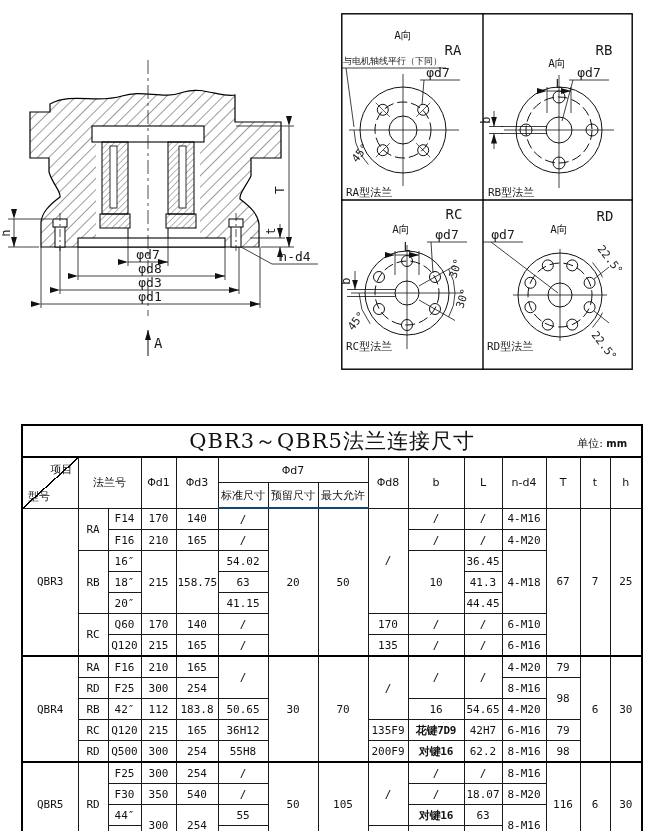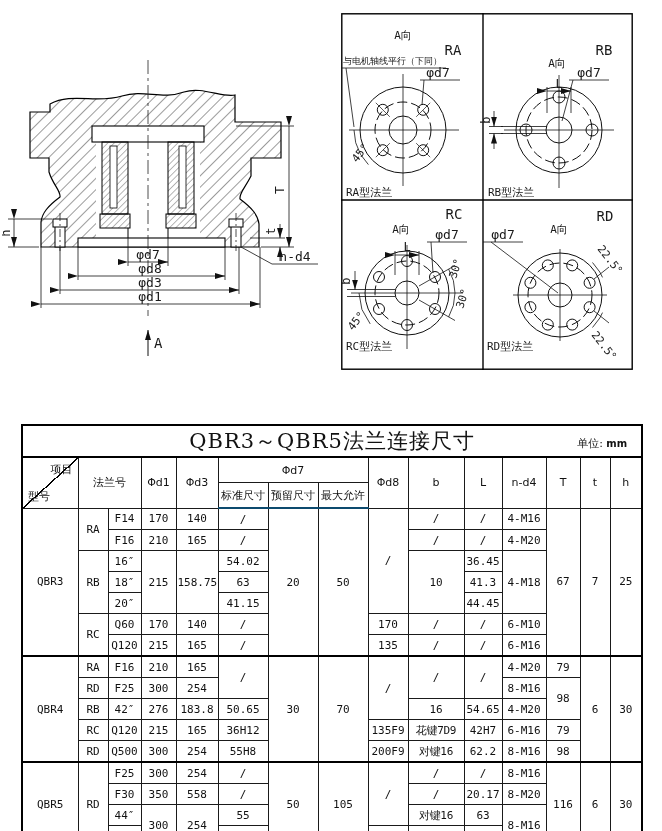--- a/index.html
+++ b/index.html
@@ -25,21 +25,21 @@
   .tbl-title{font-family:"DejaVu Serif","Liberation Serif",serif;font-size:21px;letter-spacing:1px;margin-top:19px;}
   .unit{position:absolute;right:14px;top:10px;font-size:11px;font-family:"DejaVu Sans","Liberation Sans",sans-serif;}
   .unit-mm{font-weight:bold;font-size:10px;}
   tr.hdr td{height:24px;font-size:11px;font-family:"DejaVu Sans","Liberation Sans",sans-serif;}
   tr.hdr2 td{border-bottom:2px solid #0c4a6e;}
   tr.grp td{border-top:2px solid #000;}
   td.corner{position:relative;
       background:linear-gradient(to bottom right,transparent calc(50% - 0.7px),#000 calc(50% - 0.7px),#000 calc(50% + 0.7px),transparent calc(50% + 0.7px));}
   td.corner .c-top{position:absolute;top:4px;right:5px;font-size:11px;}
   td.corner .c-bot{position:absolute;bottom:4px;left:5px;font-size:11px;}
-  td.zh{font-family:"DejaVu Sans","Liberation Sans",sans-serif;font-size:10px;letter-spacing:-0.3px;}
+  td.zh{font-family:"DejaVu Sans","Liberation Sans",sans-serif;font-size:10px;letter-spacing:-0.3px;font-weight:bold;}
 </style>
 </head>
 <body>
 
 <div class="page">
 
   <svg class="drawing" style="left:2px;top:45px;" width="336" height="330" viewBox="0 45 336 330">
     <defs>
       <pattern id="h1" width="8" height="8" patternUnits="userSpaceOnUse" patternTransform="rotate(45)">
         <line x1="0" y1="0" x2="0" y2="8" stroke="#3a3a3a" stroke-width="1"></line>
@@ -409,21 +409,21 @@
         <td>RD</td>
         <td>F25</td>
         <td>300</td>
         <td>254</td>
         <td>8-M16</td>
         <td rowspan="2">98</td>
       </tr>
       <tr>
         <td>RB</td>
         <td>42″</td>
-        <td>276</td>
+        <td>112</td>
         <td>183.8</td>
         <td>50.65</td>
         <td>16</td>
         <td>54.65</td>
         <td>4-M20</td>
       </tr>
       <tr>
         <td>RC</td>
         <td>Q120</td>
         <td>215</td>
@@ -461,24 +461,24 @@
         <td>/</td>
         <td>/</td>
         <td>8-M16</td>
         <td rowspan="4">116</td>
         <td rowspan="4">6</td>
         <td rowspan="4">30</td>
       </tr>
       <tr>
         <td>F30</td>
         <td>350</td>
-        <td>558</td>
-        <td>/</td>
-        <td>/</td>
-        <td>20.17</td>
+        <td>540</td>
+        <td>/</td>
+        <td>/</td>
+        <td>18.07</td>
         <td>8-M20</td>
       </tr>
       <tr>
         <td>44″</td>
         <td rowspan="2">300</td>
         <td rowspan="2">254</td>
         <td>55</td>
         <td class="zh">对键16</td>
         <td>63</td>
         <td rowspan="2">8-M16</td>

